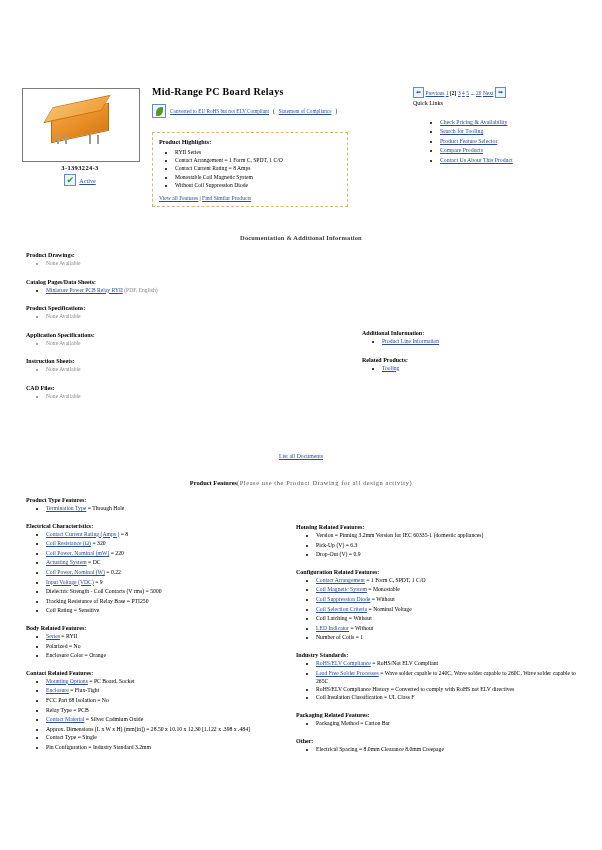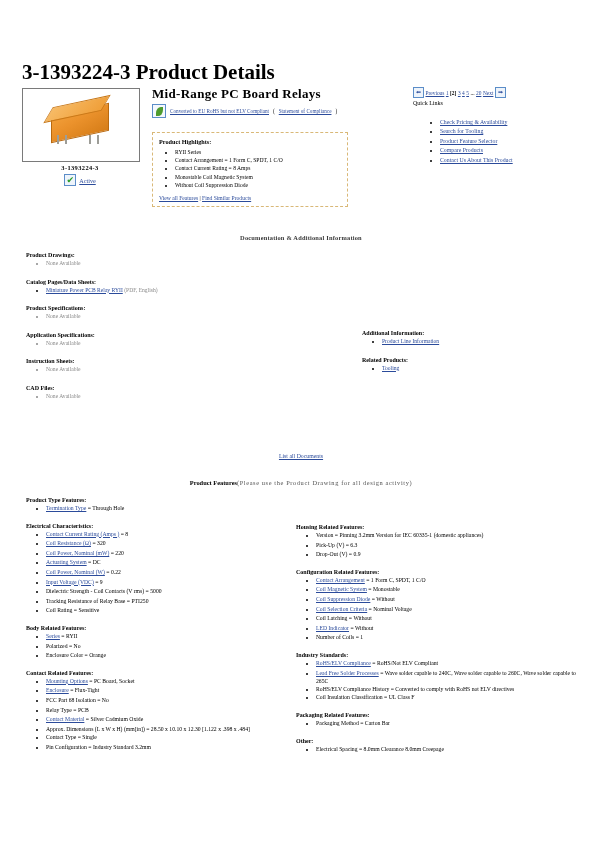--- a/index.html
+++ b/index.html
@@ -104,21 +104,21 @@
     align-items: center;
     justify-content: center;
     color: #2a9a2a;
     font-size: 9px;
     line-height: 9px;
   }
   .subtitle {
     position: absolute;
     left: 152px;
     top: 86px;
-    font-size: 13px;
+    font-size: 10px;
     font-weight: bold;
     letter-spacing: 0.3px;
   }
   .rohs-row {
     position: absolute;
     left: 152px;
     top: 104px;
     display: flex;
     align-items: center;
     gap: 4px;
@@ -272,21 +272,20 @@
     font-size: 5.7px;
     line-height: 9.6px;
   }
   .feat-group li.tight { line-height: 8.3px; }
 </style>
 </head>
 <body>
 
 <div class="page">
 
-  <h1 class="title">3-1393224-3 Product Details</h1>
 
   <div class="prod-img-box">
     <div class="relay">
       <div class="body"></div>
       <div class="top"></div>
       <div class="pin" style="left:12px;"></div>
       <div class="pin" style="left:20px;"></div>
       <div class="pin" style="left:44px;"></div>
       <div class="pin" style="left:52px;"></div>
     </div>

